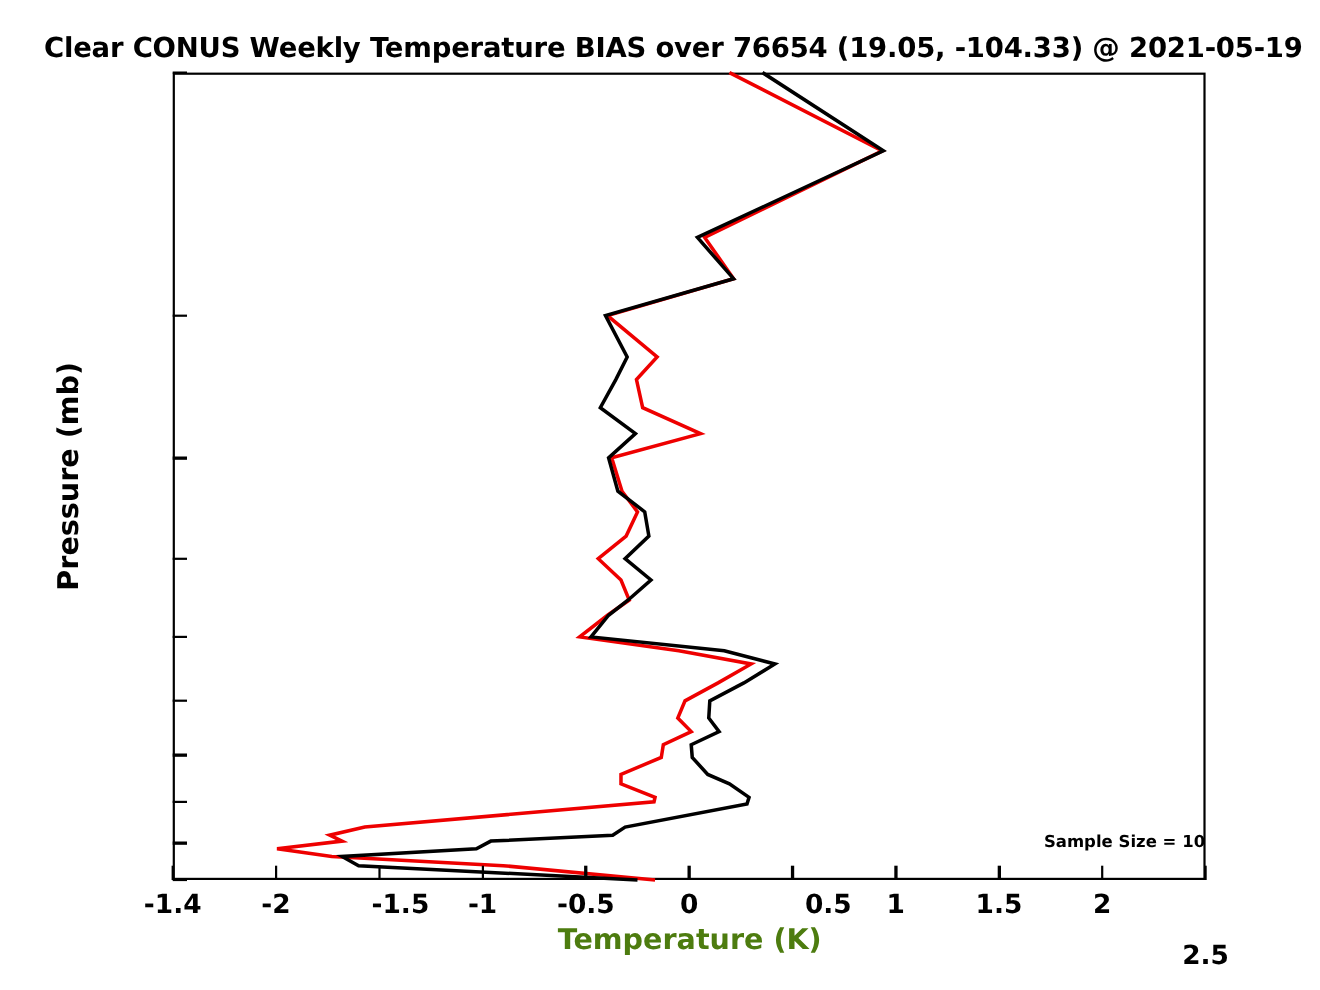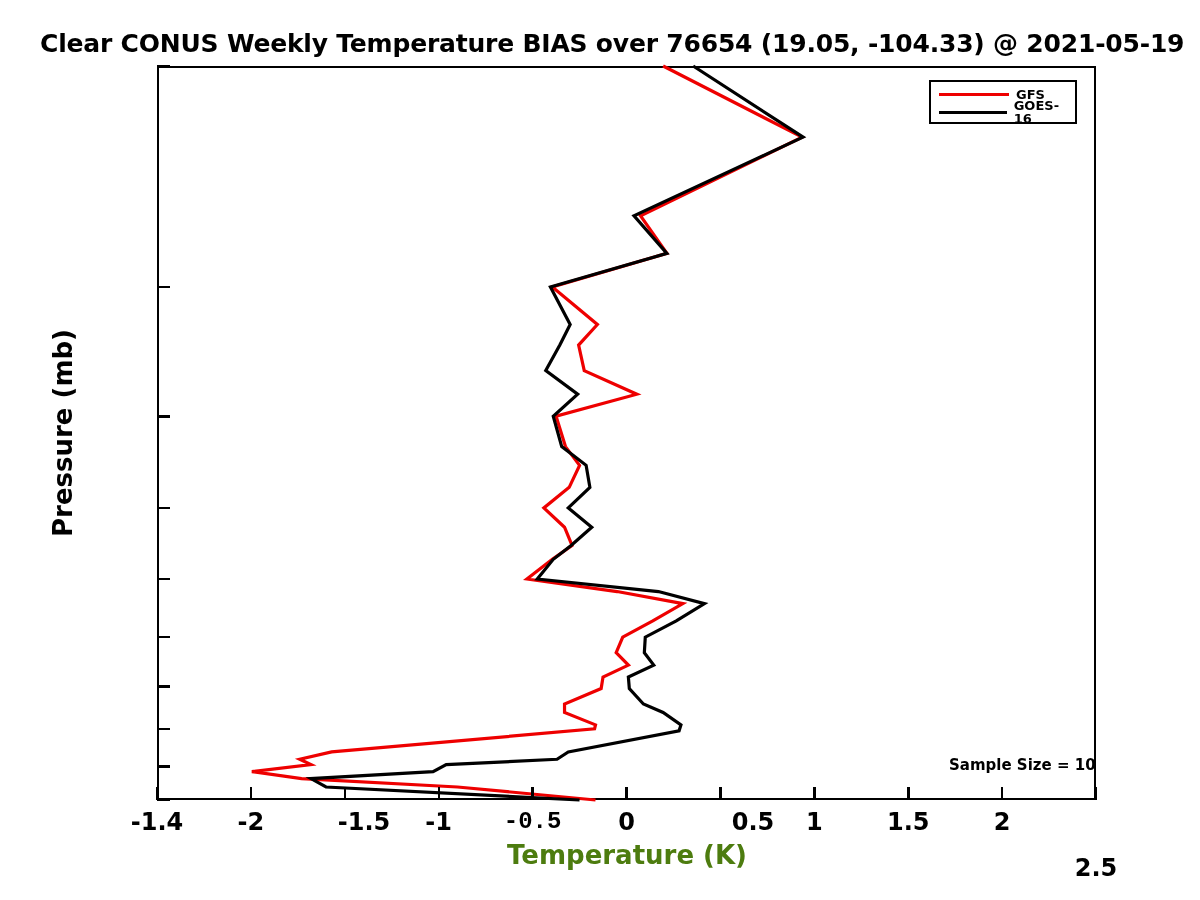--- a/index.html
+++ b/index.html
@@ -158,44 +158,34 @@
   <div id="ticks-x">
       <div style="position: absolute; left: 155.8px; top: 787px; width: 2.5px; height: 13px; background: rgb(0, 0, 0);"></div>
       <div class="tick-label-x" style="left: 157px;">-1.4</div>
       <div style="position: absolute; left: 249.7px; top: 787px; width: 2.5px; height: 13px; background: rgb(0, 0, 0);"></div>
       <div class="tick-label-x" style="left: 250.9px;">-2</div>
       <div style="position: absolute; left: 343.6px; top: 787px; width: 2.5px; height: 13px; background: rgb(0, 0, 0);"></div>
       <div class="tick-label-x" style="left: 364px;">-1.5</div>
       <div style="position: absolute; left: 437.5px; top: 787px; width: 2.5px; height: 13px; background: rgb(0, 0, 0);"></div>
       <div class="tick-label-x" style="left: 438.7px;">-1</div>
       <div style="position: absolute; left: 531.4px; top: 787px; width: 2.5px; height: 13px; background: rgb(0, 0, 0);"></div>
-      <div class="tick-label-x" style="left: 532.6px; font-family: Liberation Mono, monospace;">-0.5</div>
+      <div class="tick-label-x" style="left: 532.6px;">-0.5</div>
       <div style="position: absolute; left: 625.3px; top: 787px; width: 2.5px; height: 13px; background: rgb(0, 0, 0);"></div>
       <div class="tick-label-x" style="left: 626.5px;">0</div>
       <div style="position: absolute; left: 719.2px; top: 787px; width: 2.5px; height: 13px; background: rgb(0, 0, 0);"></div>
       <div class="tick-label-x" style="left: 753px;">0.5</div>
       <div style="position: absolute; left: 813.1px; top: 787px; width: 2.5px; height: 13px; background: rgb(0, 0, 0);"></div>
       <div class="tick-label-x" style="left: 814.3px;">1</div>
       <div style="position: absolute; left: 907px; top: 787px; width: 2.5px; height: 13px; background: rgb(0, 0, 0);"></div>
       <div class="tick-label-x" style="left: 908.2px;">1.5</div>
       <div style="position: absolute; left: 1000.9px; top: 787px; width: 2.5px; height: 13px; background: rgb(0, 0, 0);"></div>
       <div class="tick-label-x" style="left: 1002.1px;">2</div>
       <div style="position: absolute; left: 1094.8px; top: 787px; width: 2.5px; height: 13px; background: rgb(0, 0, 0);"></div>
       <div class="tick-label-x" style="left: 1096px; margin-top: 46px;">2.5</div>
     </div>
 
   <div id="xlabel">Temperature (K)</div>
   <div id="ylabel">Pressure (mb)</div>
 
-  <div id="legend-box">
-    <div class="legend-row" style="top:2px;">
-      <span class="legend-swatch" style="background: rgb(238, 0, 0);"></span>
-      <span class="legend-text">GFS</span>
-    </div>
-    <div class="legend-row" style="top:20px;">
-      <span class="legend-swatch" style="background: rgb(0, 0, 0);"></span>
-      <span class="legend-text">GOES-16</span>
-    </div>
-  </div>
 
   <div id="sample-size">Sample Size = 10</div>
 
 </div>
 
 </body></html>

